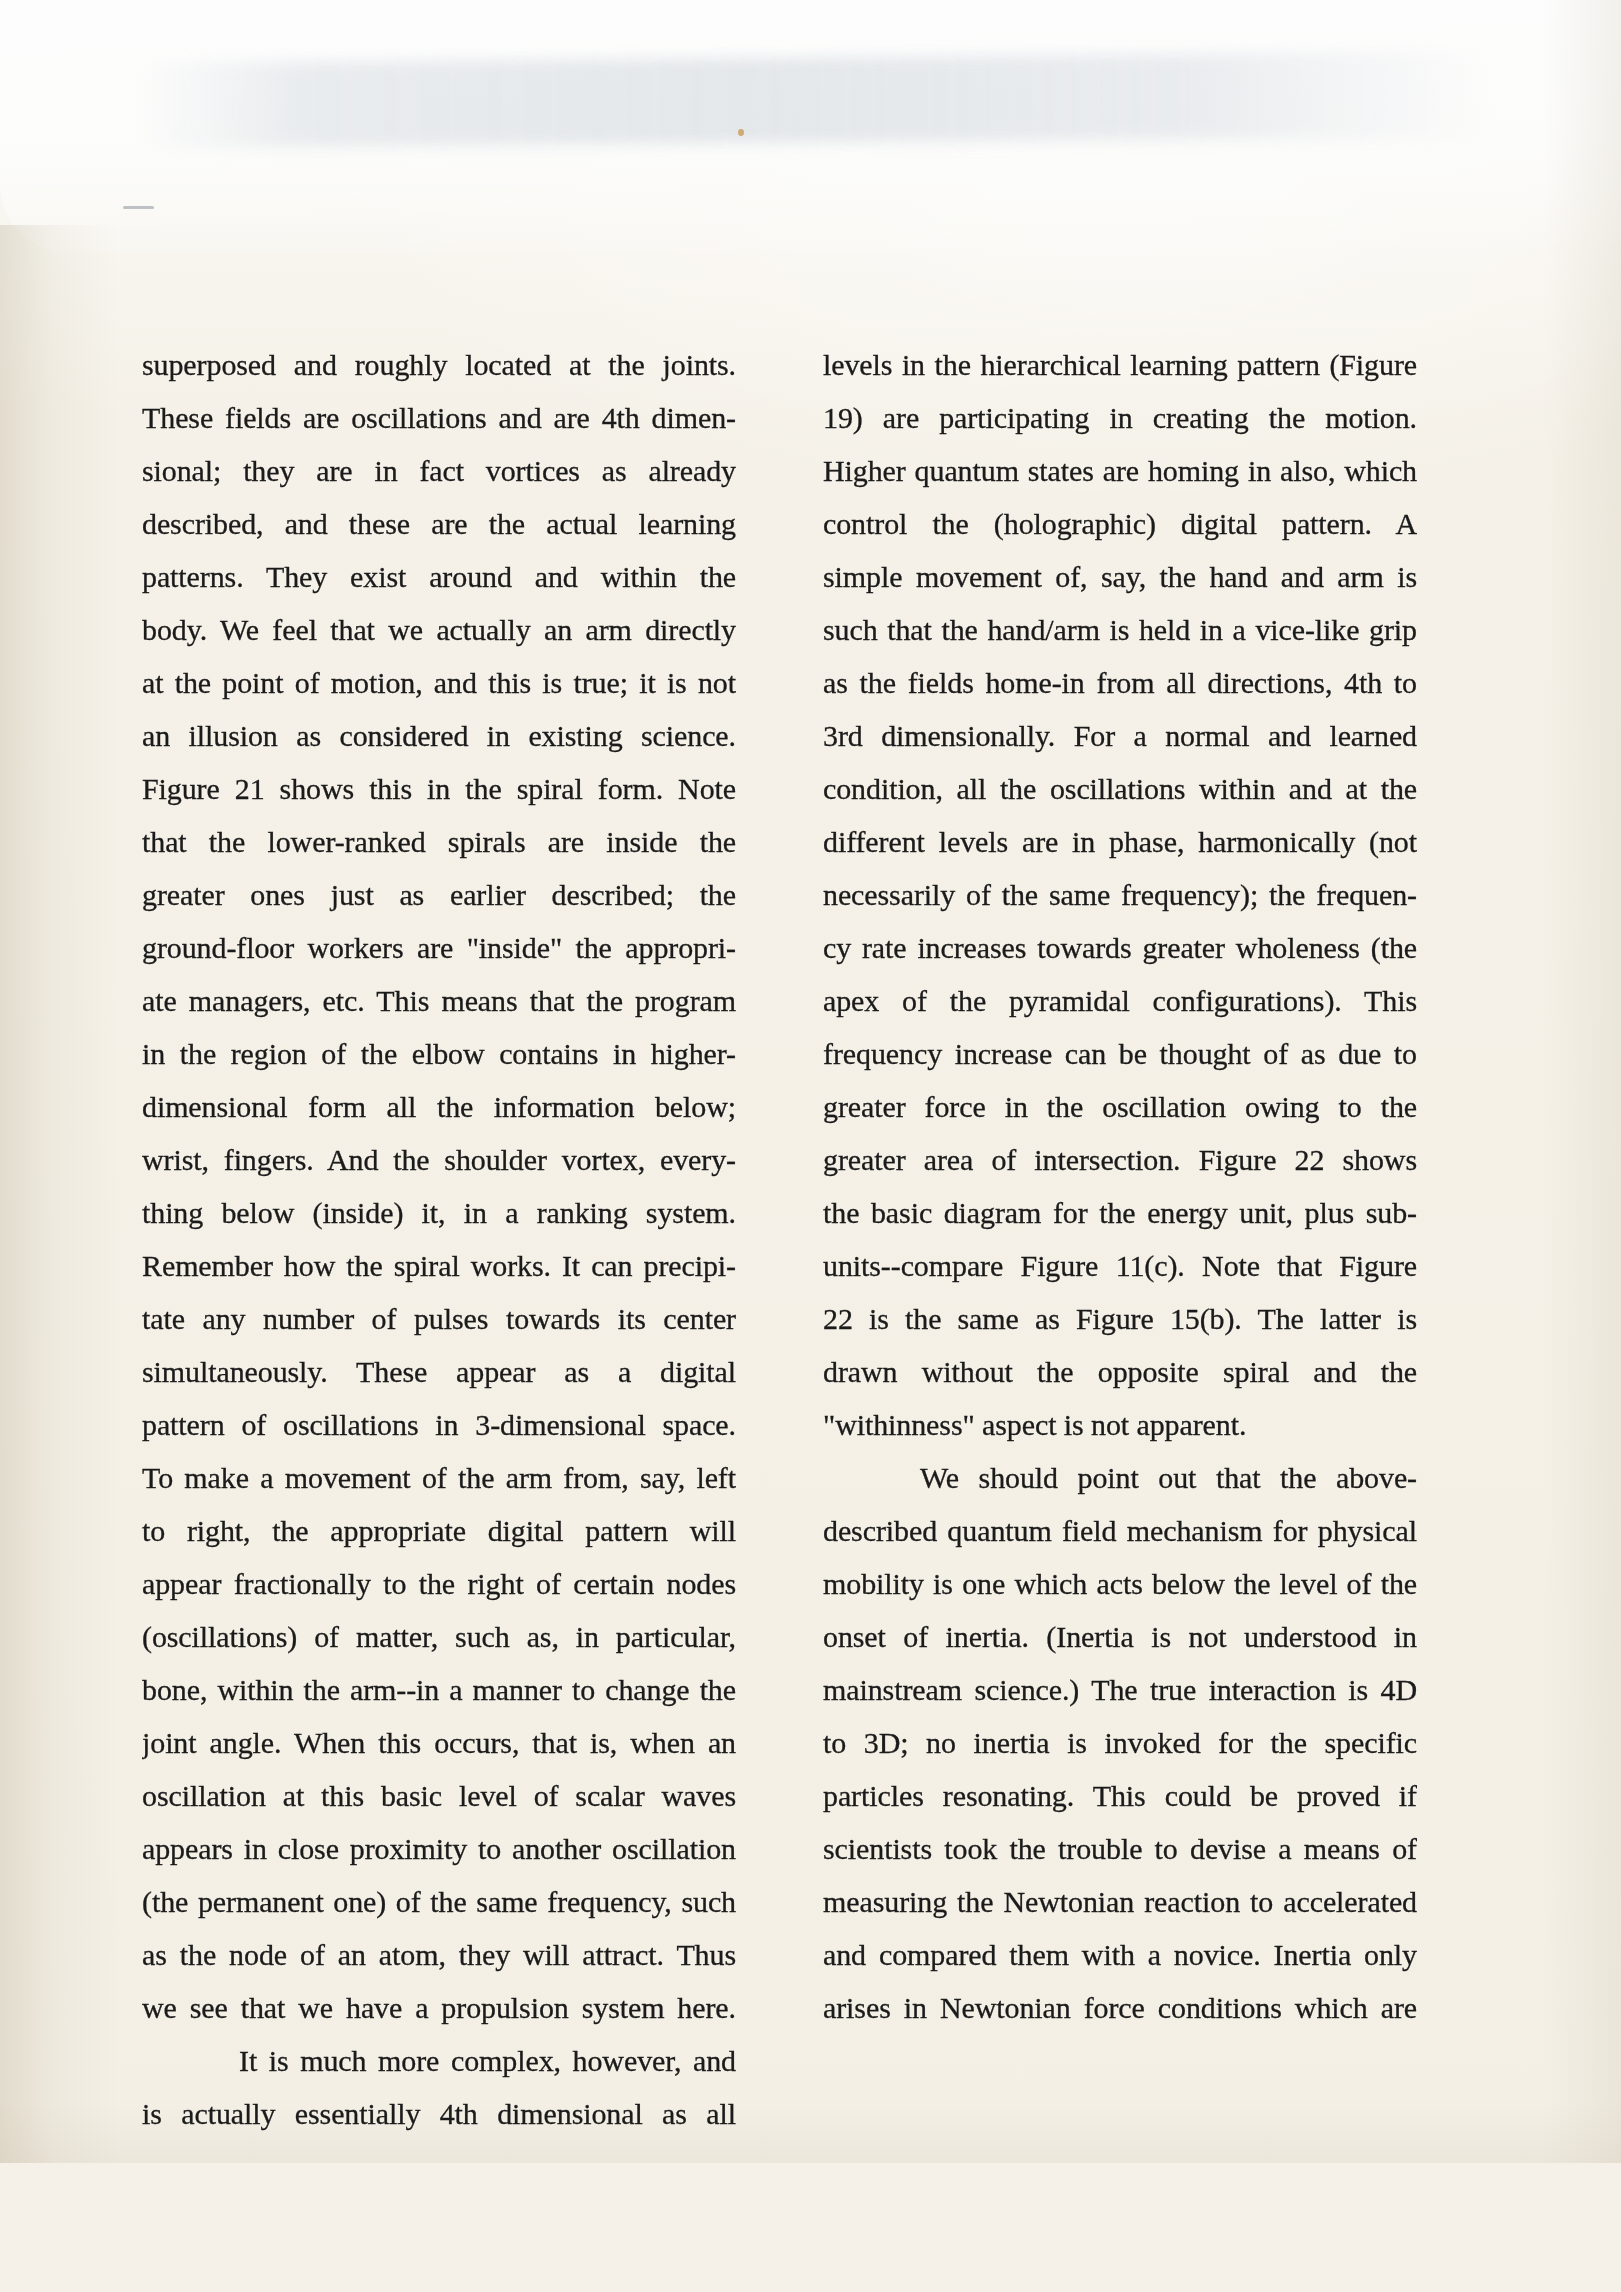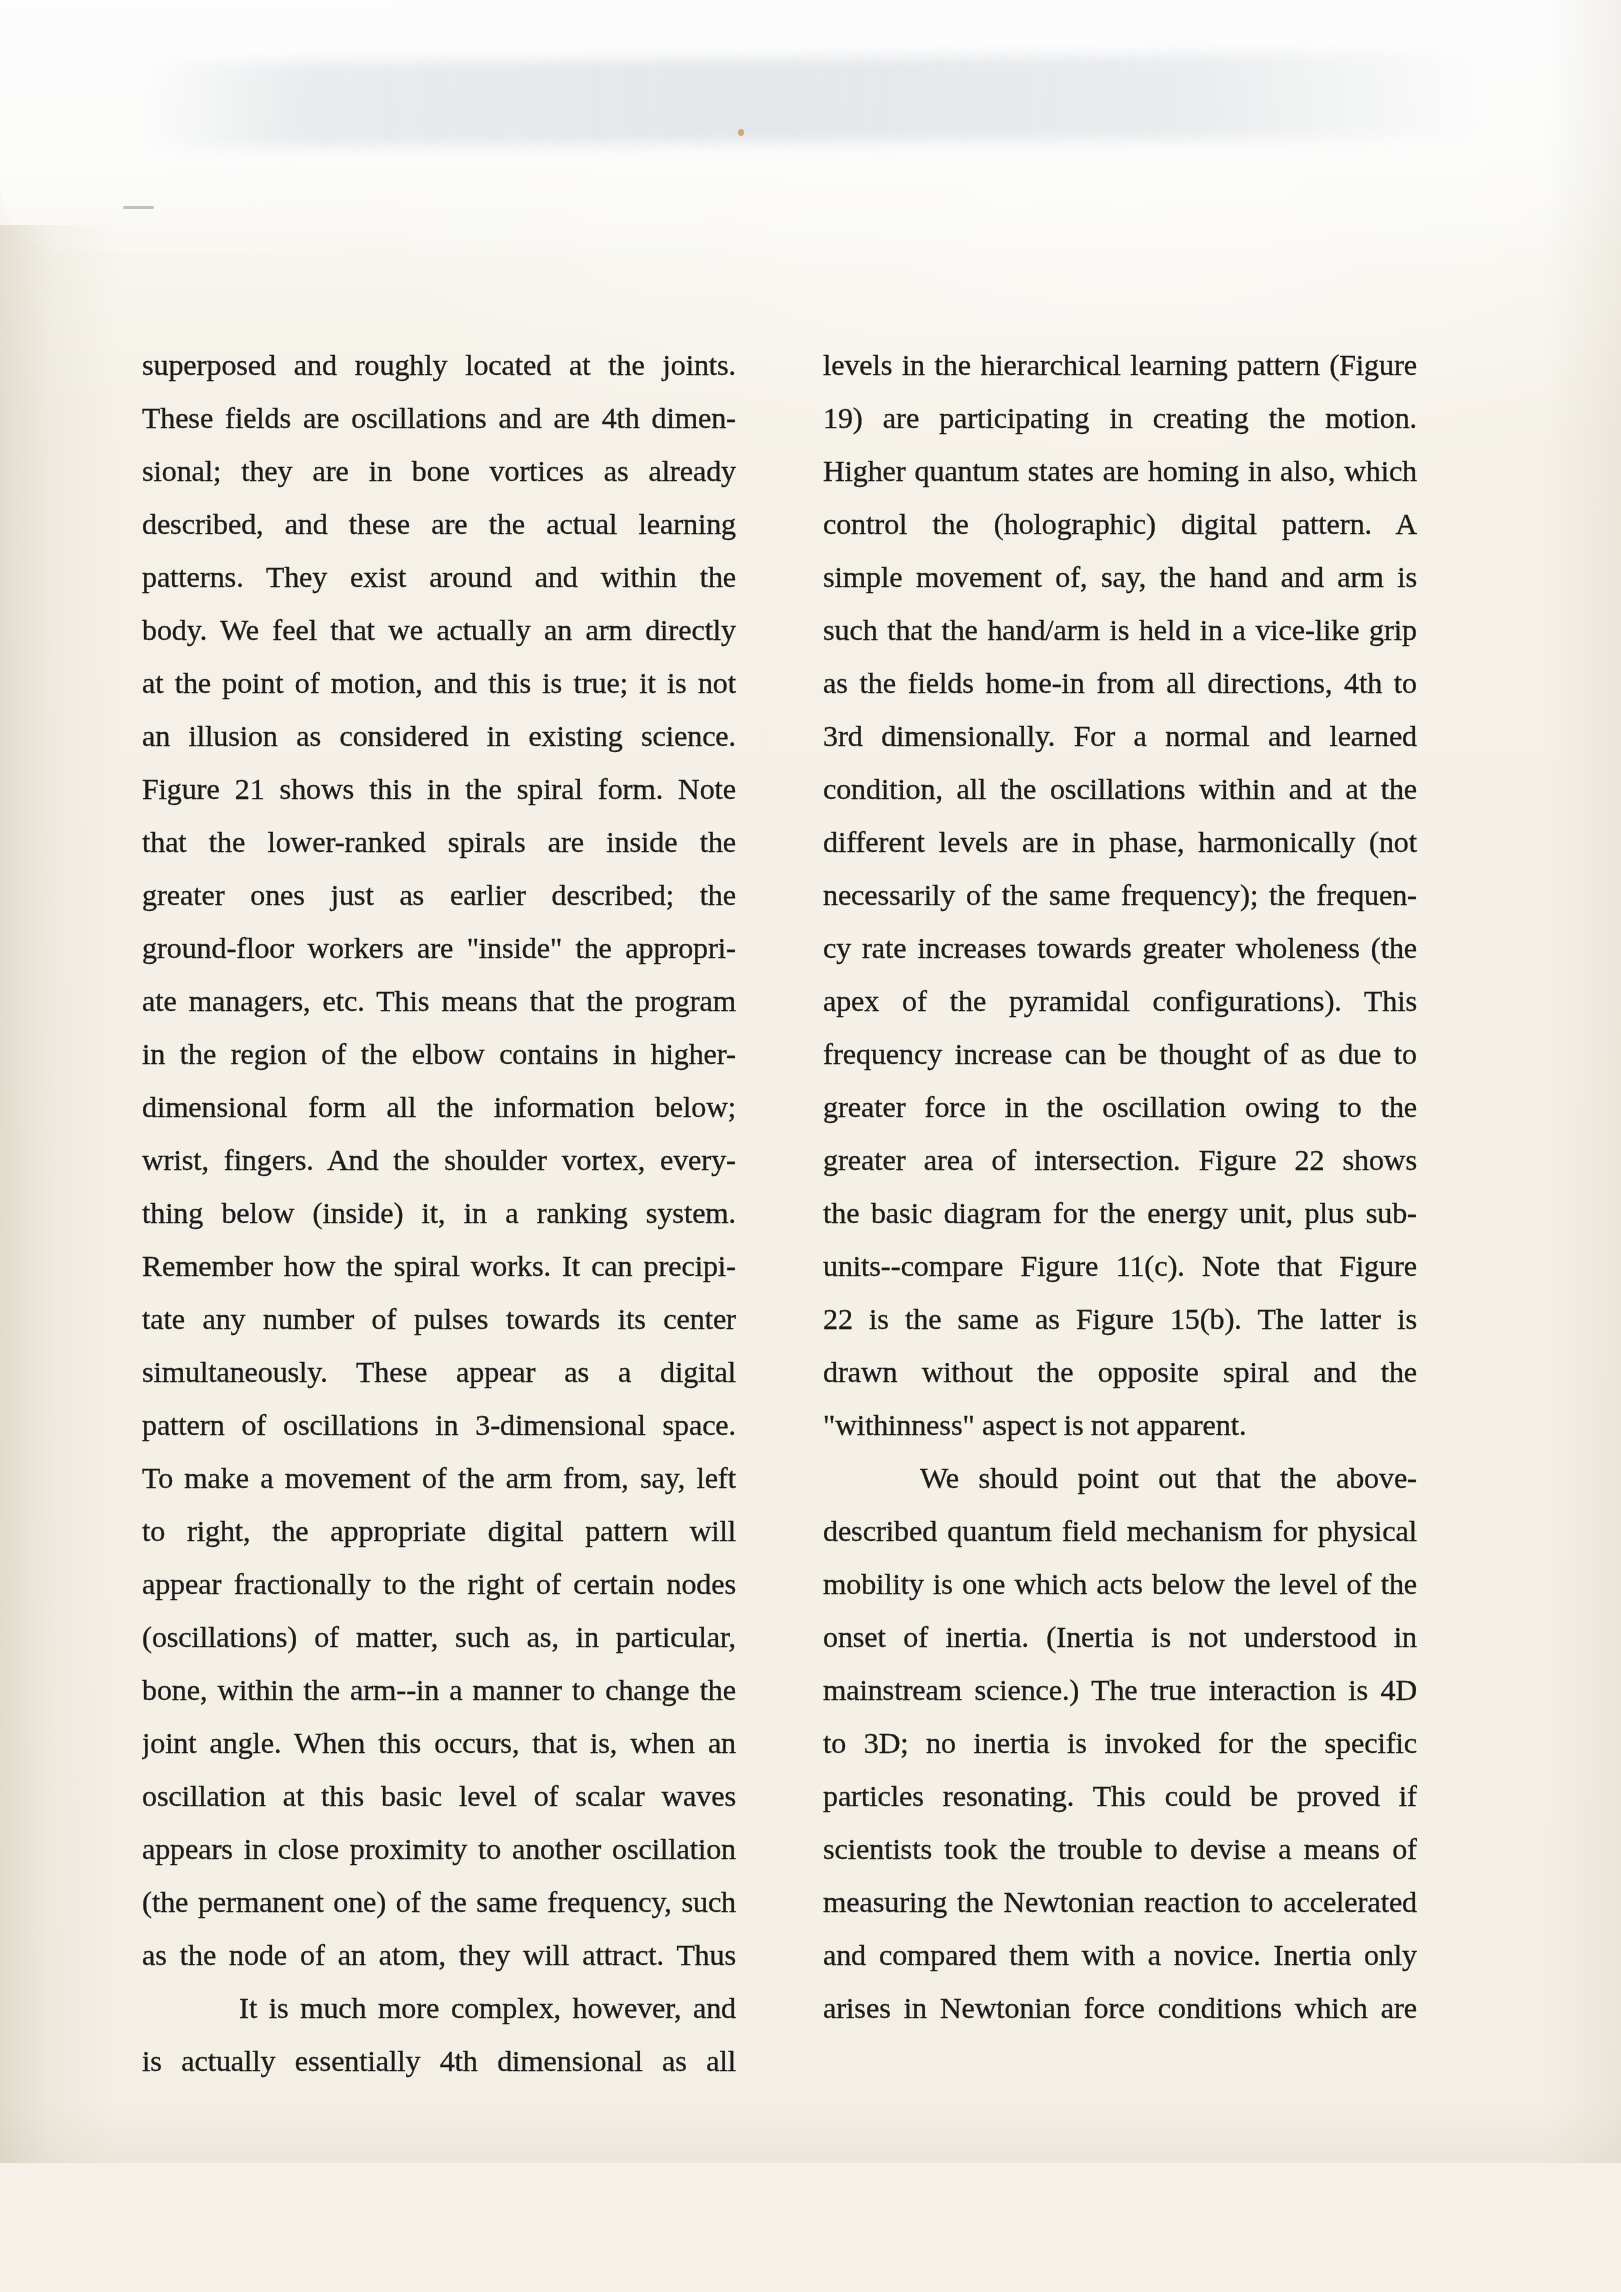--- a/index.html
+++ b/index.html
@@ -118,21 +118,21 @@
   <div class="left-shade"></div>
   <div class="right-shade"></div>
   <div class="bottom-shade"></div>
   <div class="dash-mark"></div>
   <div class="speck speck-1"></div>
   <div class="speck speck-2"></div>
 
   <div class="column col-left">
       <div class="tline">superposed and roughly located at the joints.</div>
       <div class="tline">These fields are oscillations and are 4th dimen-</div>
-      <div class="tline">sional; they are in bone vortices as already</div>
+      <div class="tline">sional; they are in fact vortices as already</div>
       <div class="tline">described, and these are the actual learning</div>
       <div class="tline">patterns.  They exist around and within the</div>
       <div class="tline">body.  We feel that we actually an arm directly</div>
       <div class="tline">at the point of motion, and this is true; it is not</div>
       <div class="tline">an illusion as considered in existing science.</div>
       <div class="tline">Figure 21 shows this in the spiral form.  Note</div>
       <div class="tline">that the lower-ranked spirals are inside the</div>
       <div class="tline">greater ones just as earlier described; the</div>
       <div class="tline">ground-floor workers are "inside" the appropri-</div>
       <div class="tline">ate managers, etc.  This means that the program</div>
@@ -147,20 +147,21 @@
       <div class="tline">To make a movement of the arm from, say, left</div>
       <div class="tline">to right, the appropriate digital pattern will</div>
       <div class="tline">appear fractionally to the right of certain nodes</div>
       <div class="tline">(oscillations) of matter, such as, in particular,</div>
       <div class="tline">bone, within the arm--in a manner to change the</div>
       <div class="tline">joint angle.  When this occurs, that is, when an</div>
       <div class="tline">oscillation at this basic level of scalar waves</div>
       <div class="tline">appears in close proximity to another oscillation</div>
       <div class="tline">(the permanent one) of the same frequency, such</div>
       <div class="tline">as the node of an atom, they will attract.  Thus</div>
+      <div class="tline">we see that we have a propulsion system here.</div>
       <div class="tline indent">It is much more complex, however, and</div>
       <div class="tline">is actually essentially 4th dimensional as all</div>
     </div>
   <div class="column col-right">
       <div class="tline">levels in the hierarchical learning pattern (Figure</div>
       <div class="tline">19) are participating in creating the motion.</div>
       <div class="tline">Higher quantum states are homing in also, which</div>
       <div class="tline">control the (holographic) digital pattern.  A</div>
       <div class="tline">simple movement of, say, the hand and arm is</div>
       <div class="tline">such that the hand/arm is held in a vice-like grip</div>

